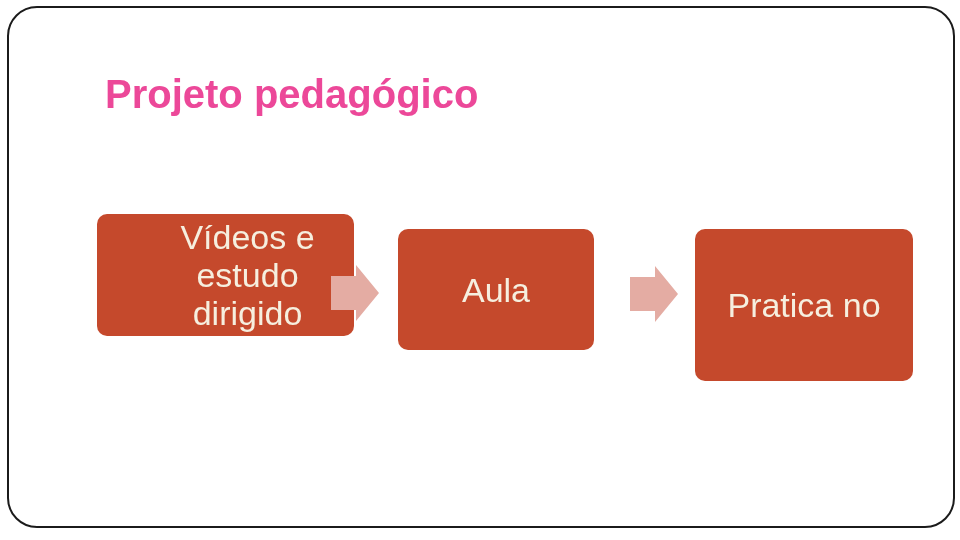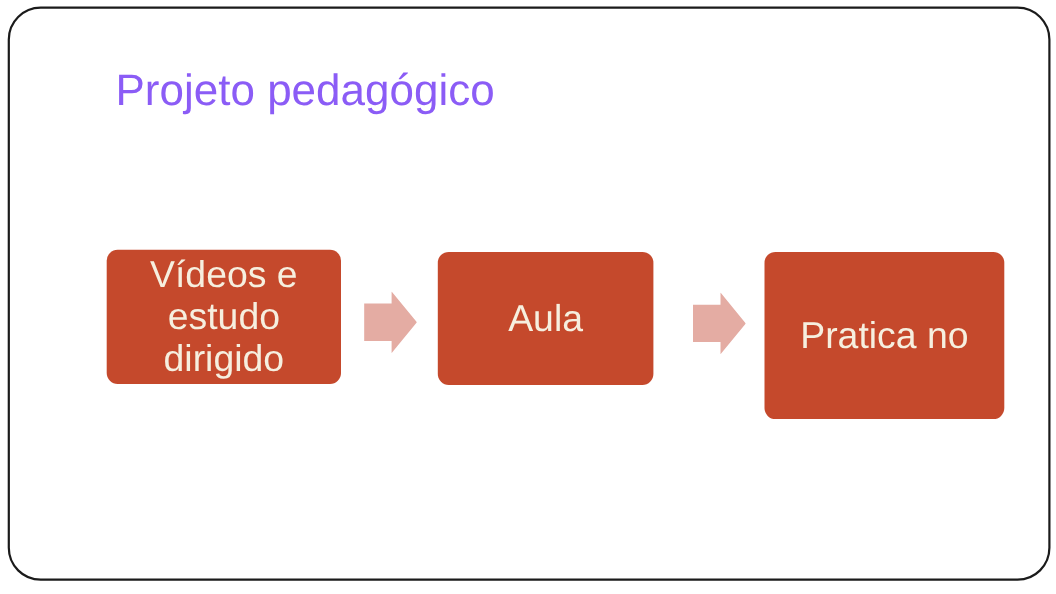--- a/index.html
+++ b/index.html
@@ -22,42 +22,42 @@
     top: 6px;
     width: 948px;
     height: 522px;
     border: 2px solid #1b1b1b;
     border-radius: 30px;
     box-sizing: border-box;
   }
   .slide-title {
     position: absolute;
     left: 105px;
-    top: 60px;
+    top: 72px;
     margin: 0;
     font-size: 40px;
-    font-weight: 400;
-    color: #8b5cf6;
+    font-weight: 700;
+    color: #ec4899;
     letter-spacing: 0px;
     white-space: nowrap;
   }
   .step-box {
     position: absolute;
     background: #c5492c;
     border-radius: 10px;
     color: #f6efdf;
     font-size: 34px;
     line-height: 38px;
     display: flex;
     flex-direction: column;
     align-items: center;
     justify-content: center;
     text-align: center;
   }
-  .box-1 { left: 97px;  top: 227px; width: 213px; height: 122px; }
+  .box-1 { left: 97px;  top: 214px; width: 213px; height: 122px; padding-left: 44px; }
   .box-2 { left: 398px; top: 229px; width: 196px; height: 121px; }
   .box-3 { left: 695px; top: 229px; width: 218px; height: 152px; }
   .flow-arrow {
     position: absolute;
     width: 48px;
     height: 56px;
   }
   .arrow-1 { left: 331px; top: 265px; }
   .arrow-2 { left: 630px; top: 266px; }
   .flow-arrow svg { display: block; width: 100%; height: 100%; }

